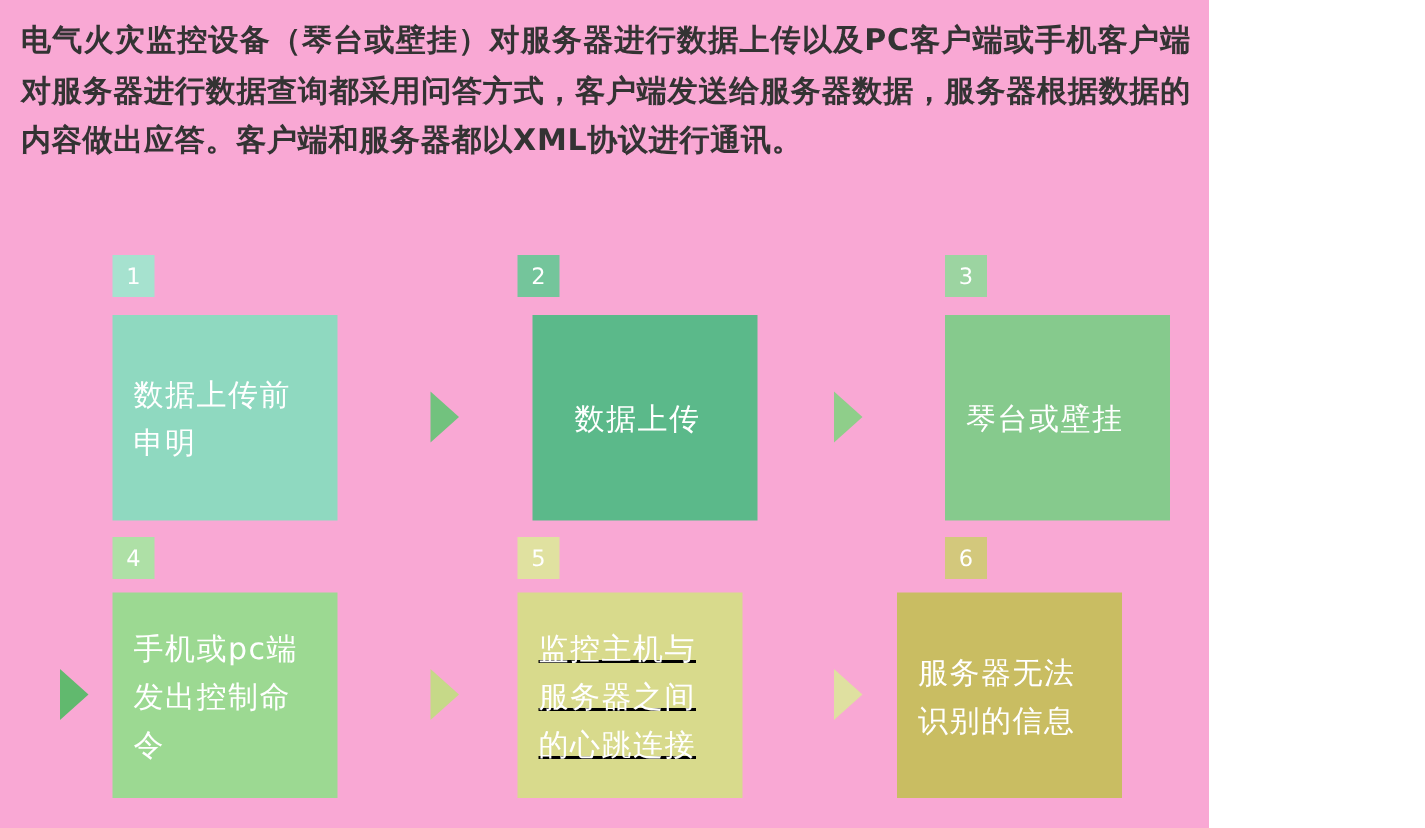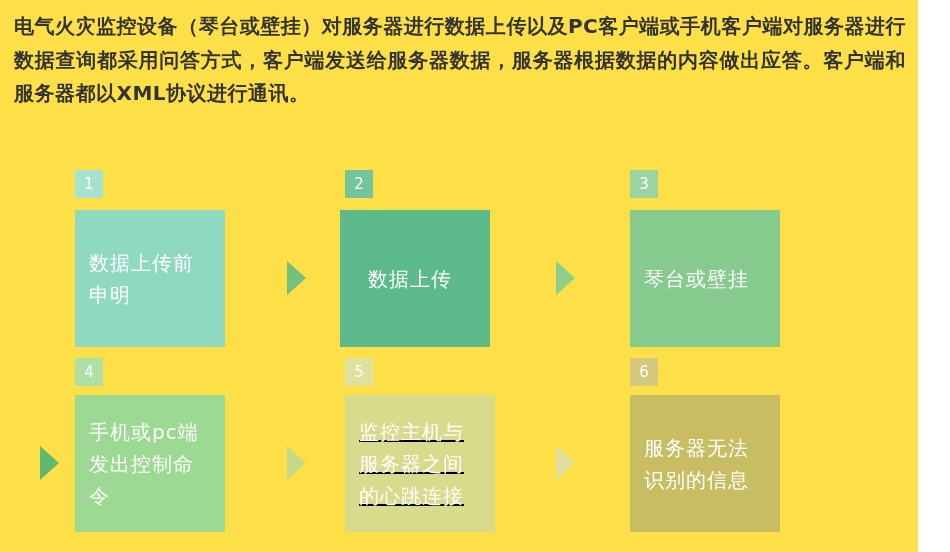--- a/index.html
+++ b/index.html
@@ -1,17 +1,17 @@
 <!DOCTYPE html>
 <html><head>
 <meta charset="utf-8">
 <style>
   html,body{margin:0;padding:0;background:#ffffff;}
   body{font-family:"DejaVu Sans","Liberation Sans",sans-serif;}
-  .page{position:relative;width:918px;height:552px;background:#fde047;overflow:hidden;}
+  .page{position:relative;width:806px;height:552px;background:#f9a8d4;overflow:hidden;}
 
   .intro{
     position:absolute;left:14px;top:10px;right:12px;
     margin:0;
     font-size:20px;font-weight:bold;color:#333333;
     line-height:1.68;letter-spacing:0.5px;
     text-align:justify;
   }
 
   .diagram{position:absolute;left:0;top:0;width:950px;height:552px;}
@@ -46,21 +46,21 @@
   <div class="diagram">
 
     <div class="tab" style="left: 75px; top: 170px; background-color: rgb(166, 226, 207);">1</div>
     <div class="box" style="left: 75px; top: 210px; background-color: rgb(143, 217, 192);">
       <span class="box-label">数据上传前申明</span>
     </div>
 
     <div class="arrow" style="left: 287px; top: 261px; border-left-color: rgb(114, 194, 126);"></div>
 
     <div class="tab" style="left: 345px; top: 170px; background-color: rgb(116, 197, 155);">2</div>
-    <div class="box" style="left: 340px; top: 210px; background-color: rgb(91, 185, 138); padding-left: 28px;">
+    <div class="box" style="left: 355px; top: 210px; background-color: rgb(91, 185, 138); padding-left: 28px;">
       <span class="box-label">数据上传</span>
     </div>
 
     <div class="arrow" style="left: 556px; top: 261px; border-left-color: rgb(143, 206, 138);"></div>
 
     <div class="tab" style="left: 630px; top: 170px; background-color: rgb(156, 212, 161);">3</div>
     <div class="box" style="left: 630px; top: 210px; background-color: rgb(134, 202, 141);">
       <span class="box-label">琴台或壁挂</span>
     </div>
 
@@ -74,18 +74,18 @@
     <div class="arrow" style="left: 287px; top: 446px; border-left-color: rgb(198, 217, 136);"></div>
 
     <div class="tab" style="left: 345px; top: 358px; background-color: rgb(224, 225, 160);">5</div>
     <div class="box" style="left: 345px; top: 395px; background-color: rgb(216, 218, 140); text-decoration: underline;">
       <span class="box-label">监控主机与服务器之间的心跳连接</span>
     </div>
 
     <div class="arrow" style="left: 556px; top: 446px; border-left-color: rgb(223, 224, 160);"></div>
 
     <div class="tab" style="left: 630px; top: 358px; background-color: rgb(211, 200, 124);">6</div>
-    <div class="box" style="left: 630px; top: 395px; background-color: rgb(201, 189, 98); justify-content: center;">
+    <div class="box" style="left: 598px; top: 395px; background-color: rgb(201, 189, 98); justify-content: center;">
       <span class="box-label">服务器无法识别的信息</span>
     </div>
 
   </div>
 </div>
 
 </body></html>

